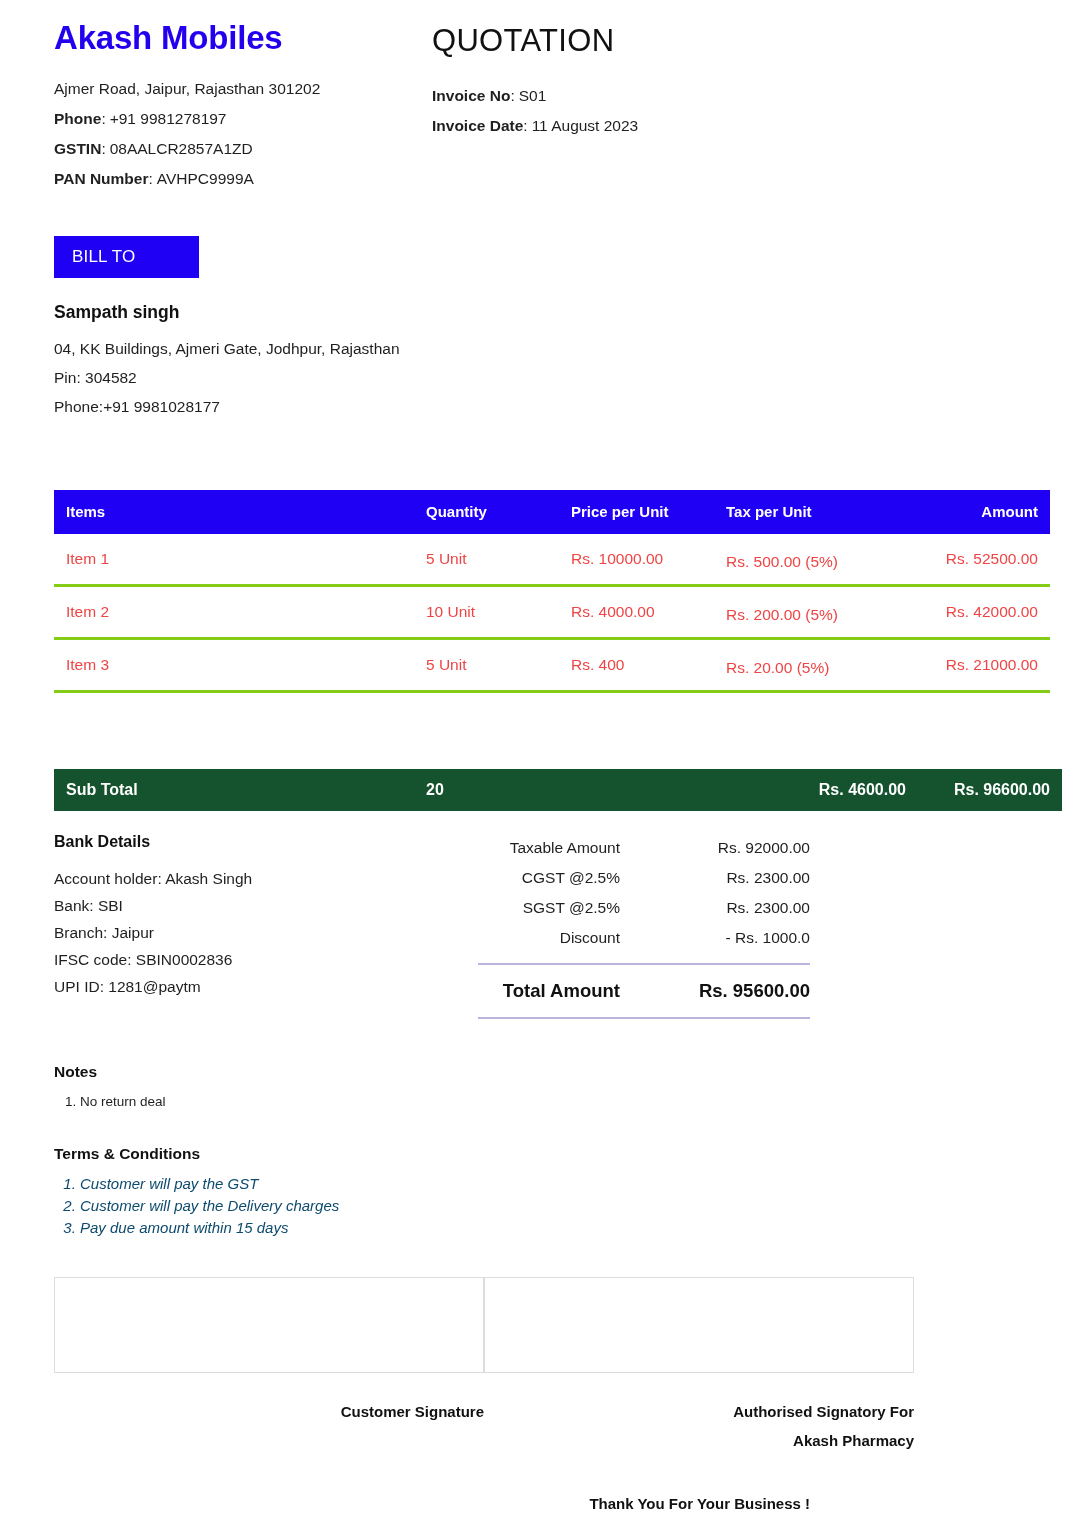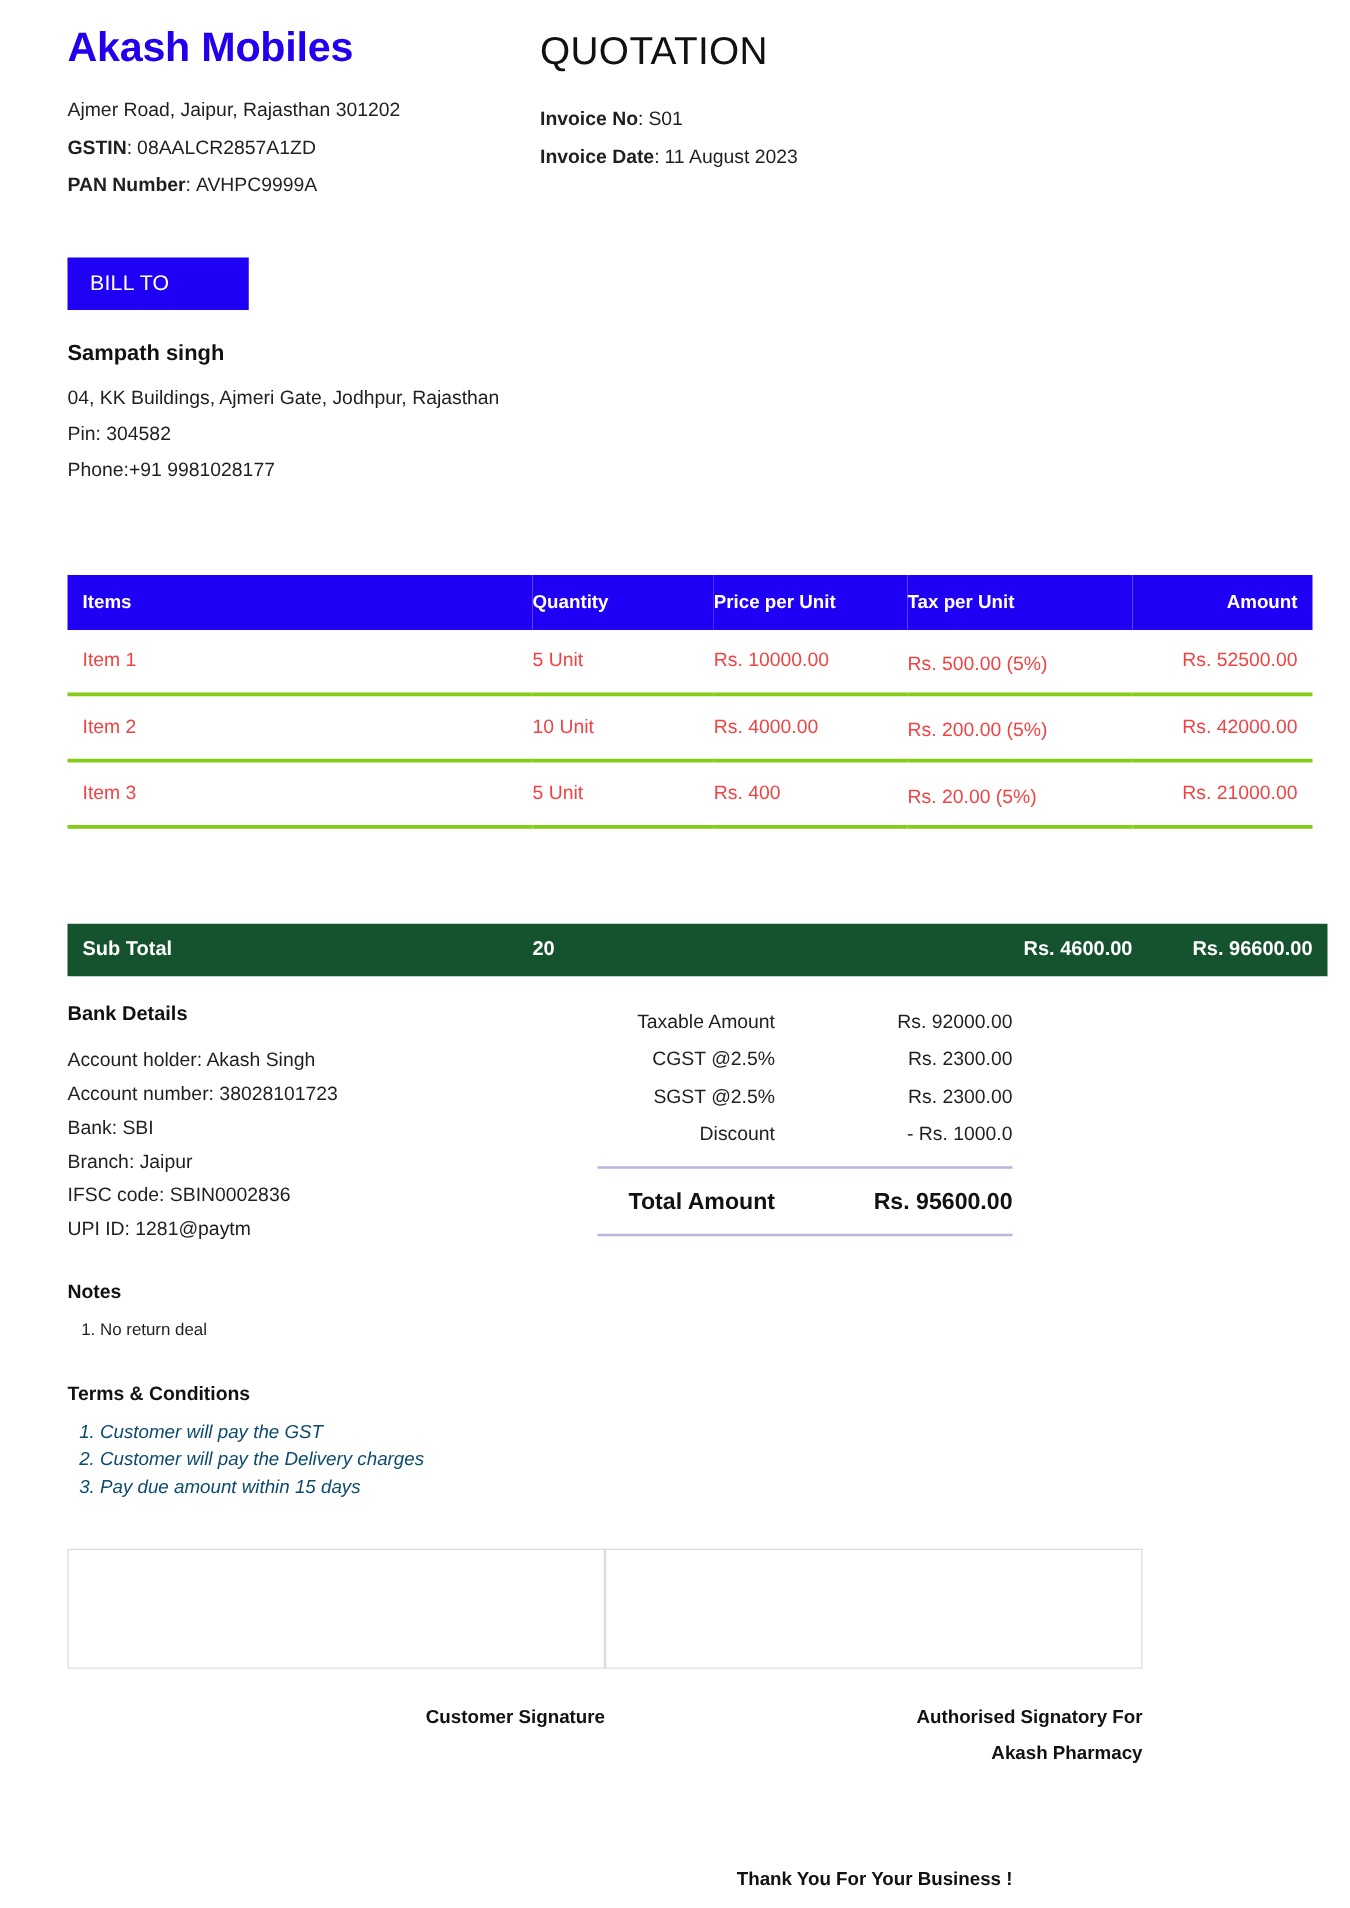--- a/index.html
+++ b/index.html
@@ -171,21 +171,21 @@
     font-size: 18.5px;
     font-weight: bold;
     color: #111111;
     line-height: 52px;
   }
   .totals-bottom {
     border-top: 2px solid #b9b5dd;
   }
 
   
-  .notes-wrap { margin-top: 28px; }
+  .notes-wrap { margin-top: 44px; }
   .notes-title {
     font-size: 15.5px;
     font-weight: bold;
     color: #111111;
   }
   .notes-list {
     margin: 10px 0 0 0;
     padding-left: 26px;
     font-size: 13.5px;
     line-height: 22px;
@@ -242,20 +242,23 @@
 </head>
 <body>
 
 <div class="page">
 
   <div class="header">
 
     <div class="header-left">
       <div class="brand-title">Akash Mobiles</div>
       <div class="info-line">Ajmer Road, Jaipur, Rajasthan 301202</div>
+      <div class="info-line">
+        <b>Phone</b><span>:</span><span class="val">+91 9981278197</span>
+      </div>
       <div class="info-line">
         <b>GSTIN</b><span>:</span><span class="val">08AALCR2857A1ZD</span>
       </div>
       <div class="info-line">
         <b>PAN Number</b><span>:</span><span class="val">AVHPC9999A</span>
       </div>
     </div>
 
     <div class="header-right">
       <div class="doc-type">QUOTATION</div>
@@ -324,21 +327,20 @@
     </tr>
   </tbody>
     </table>
 
   <div class="mid-section">
 
     <div class="bank-col">
       <div class="section-title">Bank Details</div>
       <div id="bank-lines">
           <div class="bank-line">Account holder: Akash Singh</div>
-          <div class="bank-line">Account number: 38028101723</div>
           <div class="bank-line">Bank: SBI</div>
           <div class="bank-line">Branch: Jaipur</div>
           <div class="bank-line">IFSC code: SBIN0002836</div>
           <div class="bank-line">UPI ID: 1281@paytm</div>
         </div>
     </div>
 
     <div class="totals-col">
       <div id="totals-rows">
           <div class="totals-row">

